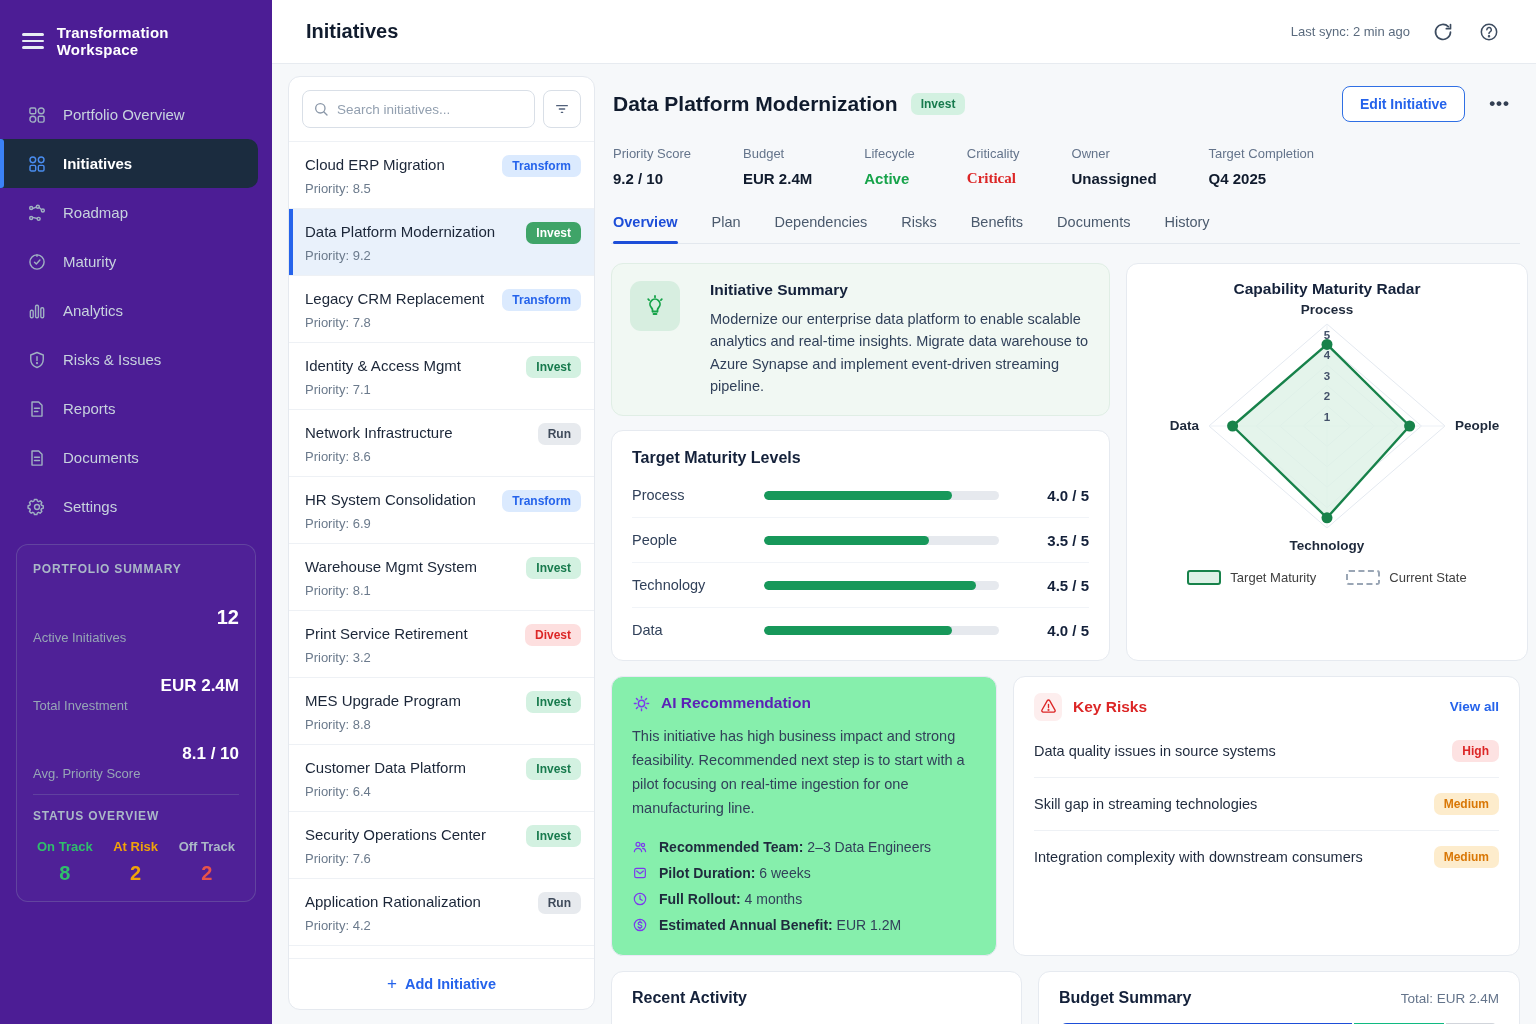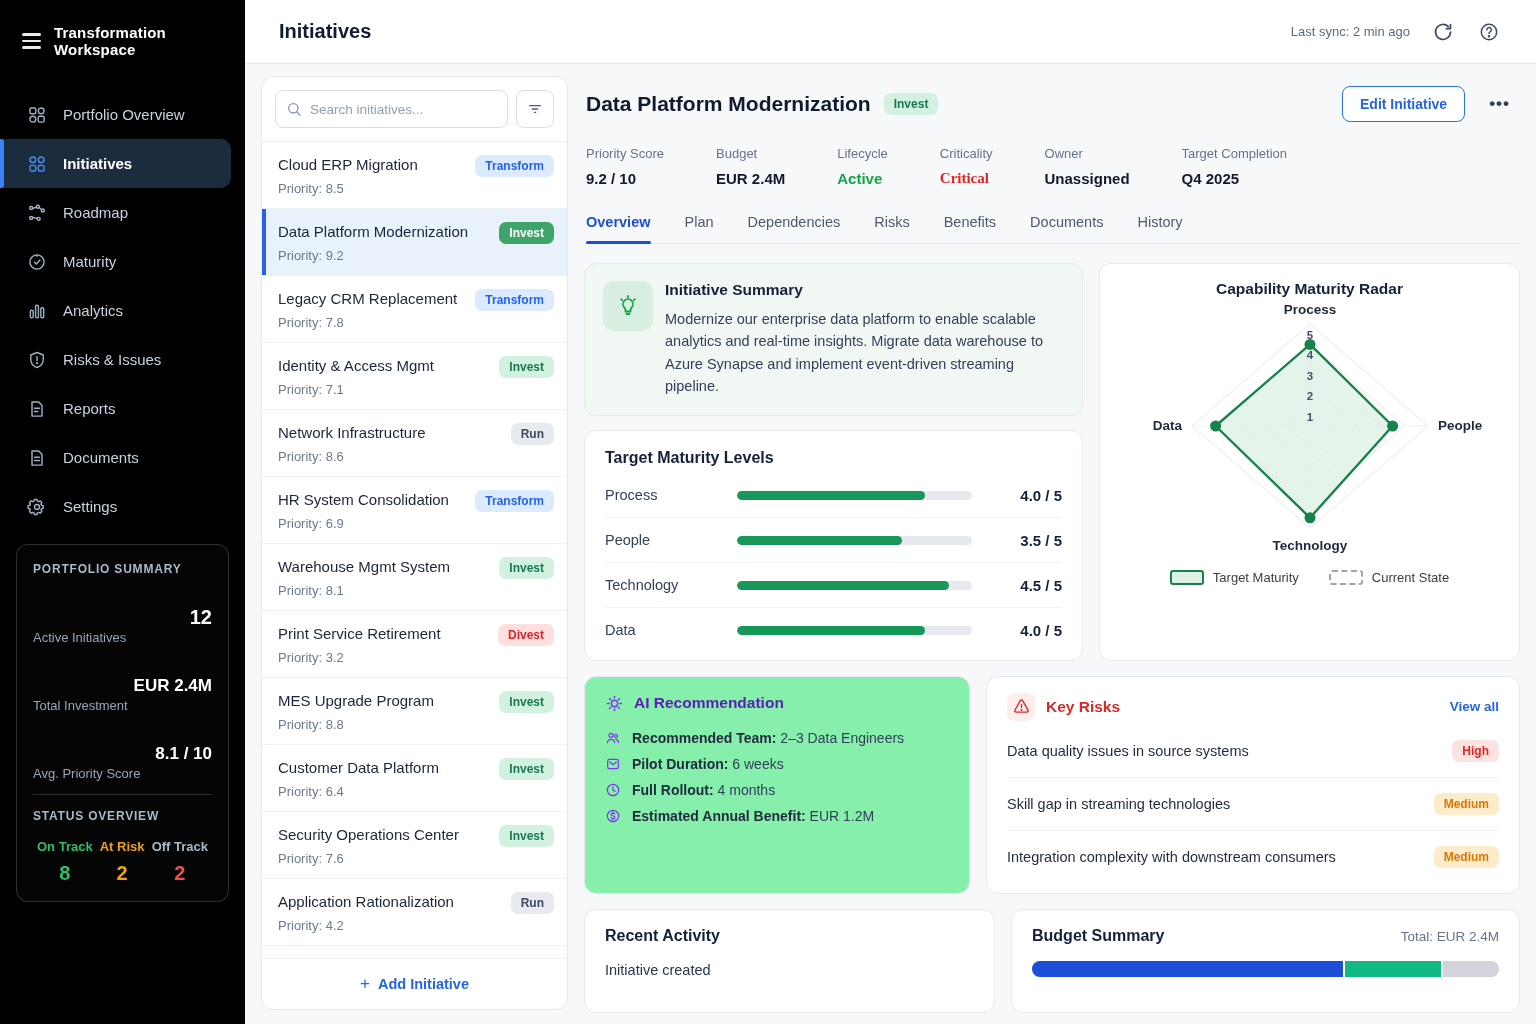--- a/index.html
+++ b/index.html
@@ -1,21 +1,21 @@
 <!DOCTYPE html>
 <html><head>
 <meta charset="utf-8">
 <style>
   * { margin:0; padding:0; box-sizing:border-box; }
   html,body { width:1536px; height:1024px; overflow:hidden; }
   body { font-family:"Liberation Sans", sans-serif; background:#f6f8fa; color:#0f172a; }
   .app { display:flex; width:1536px; height:1024px; }
 
   
-  .sidebar { width:245px; background:#000000; color:#e2e8f0; display:flex; flex-direction:column; flex-shrink:0; }
+  .sidebar { width:272px; background:#4c1d95; color:#e2e8f0; display:flex; flex-direction:column; flex-shrink:0; }
   .sb-head { display:flex; align-items:center; gap:13px; padding:24px 20px 10px 22px; }
   .sb-title { font-size:15px; font-weight:bold; color:#ffffff; letter-spacing:.2px; }
   .hamburger { width:22px; display:flex; flex-direction:column; gap:4px; cursor:pointer; }
   .hamburger span { height:2.5px; background:#e8edf3; border-radius:2px; }
   .nav { margin-top:22px; display:flex; flex-direction:column; }
   .nav-item { display:flex; align-items:center; gap:16px; height:49px; padding-left:27px; font-size:15px; color:#c7d2de; cursor:pointer; position:relative; }
   .nav-item svg { width:20px; height:20px; stroke:#9fb0c2; flex-shrink:0; }
   .nav-item.active { background:#1b2c3f; color:#ffffff; font-weight:bold; border-radius:0 10px 10px 0; margin-right:14px; }
   .nav-item.active svg { stroke:#4a8df0; }
   .nav-item.active::before { content:""; position:absolute; left:0; top:0; bottom:0; width:4px; background:#3b82f6; border-radius:0 3px 3px 0; }
@@ -88,21 +88,21 @@
   .tab { font-size:14.5px; color:#4b5a6d; padding-bottom:13px; cursor:pointer; position:relative; }
   .tab.active { color:#1d4ed8; font-weight:bold; }
   .tab.active::after { content:""; position:absolute; left:0; right:0; bottom:-1px; height:3px; background:#1d4ed8; border-radius:2px; }
 
   .cards { margin-top:19px; display:flex; flex-direction:column; gap:15px; flex:1; min-height:0; }
   .row { display:flex; gap:16px; }
   .card { background:#ffffff; border:1px solid #e6eaf0; border-radius:12px; }
 
   
   .col-left { width:499px; display:flex; flex-direction:column; gap:14px; flex-shrink:0; }
-  .summary-card { background:#f1f8f3; border:1px solid #e0eee5; border-radius:12px; padding:17px 18px; display:flex; gap:12px; }
+  .summary-card { background:#f1f8f3; border:1px solid #e0eee5; border-radius:12px; padding:17px 18px; display:flex; gap:30px; }
   .bulb-tile { width:50px; height:50px; background:#d7eee0; border-radius:11px; display:flex; align-items:center; justify-content:center; flex-shrink:0; }
   .bulb-tile svg { width:24px; height:24px; stroke:#16a34a; }
   .summary-title { font-size:15.5px; font-weight:bold; color:#14213a; margin-bottom:9px; }
   .summary-body { font-size:14.5px; color:#31415a; line-height:1.55; max-width:440px; }
 
   .maturity-card { padding:18px 20px 8px; flex:1; }
   .card-h { font-size:16px; font-weight:bold; color:#14213a; }
   .mat-row { display:flex; align-items:center; gap:14px; padding:14px 0 13px; border-bottom:1px solid #f1f4f8; }
   .mat-row:last-child { border-bottom:none; }
   .mat-lbl { width:118px; font-size:14.5px; color:#31415a; }
@@ -533,20 +533,21 @@
                     <line x1="12" y1="18.8" x2="12" y2="21"></line>
                     <line x1="3" y1="12" x2="5.2" y2="12"></line>
                     <line x1="18.8" y1="12" x2="21" y2="12"></line>
                     <line x1="5.6" y1="5.6" x2="7.2" y2="7.2"></line>
                     <line x1="16.8" y1="16.8" x2="18.4" y2="18.4"></line>
                     <line x1="18.4" y1="5.6" x2="16.8" y2="7.2"></line>
                     <line x1="7.2" y1="16.8" x2="5.6" y2="18.4"></line>
                   </svg>
                 <span class="ai-title">AI Recommendation</span>
               </div>
+              <div class="ai-body">This initiative has high business impact and strong feasibility. Recommended next step is to start with a pilot focusing on real-time ingestion for one manufacturing line.</div>
               <div id="ai-facts">
                   <div class="ai-fact">
                     <svg viewBox="0 0 24 24" fill="none" stroke-width="1.8" stroke-linecap="round" stroke-linejoin="round">
                       <circle cx="9" cy="8" r="3"></circle>
                       <path d="M3.5 19c.5-3 2.8-5 5.5-5s5 2 5.5 5"></path>
                       <circle cx="16.5" cy="9" r="2.4"></circle>
                       <path d="M16 14.2c2.4.3 4 2 4.4 4.6"></path>
                     </svg>
                     <span><b>Recommended Team:</b> 2–3 Data Engineers</span>
                   </div>

